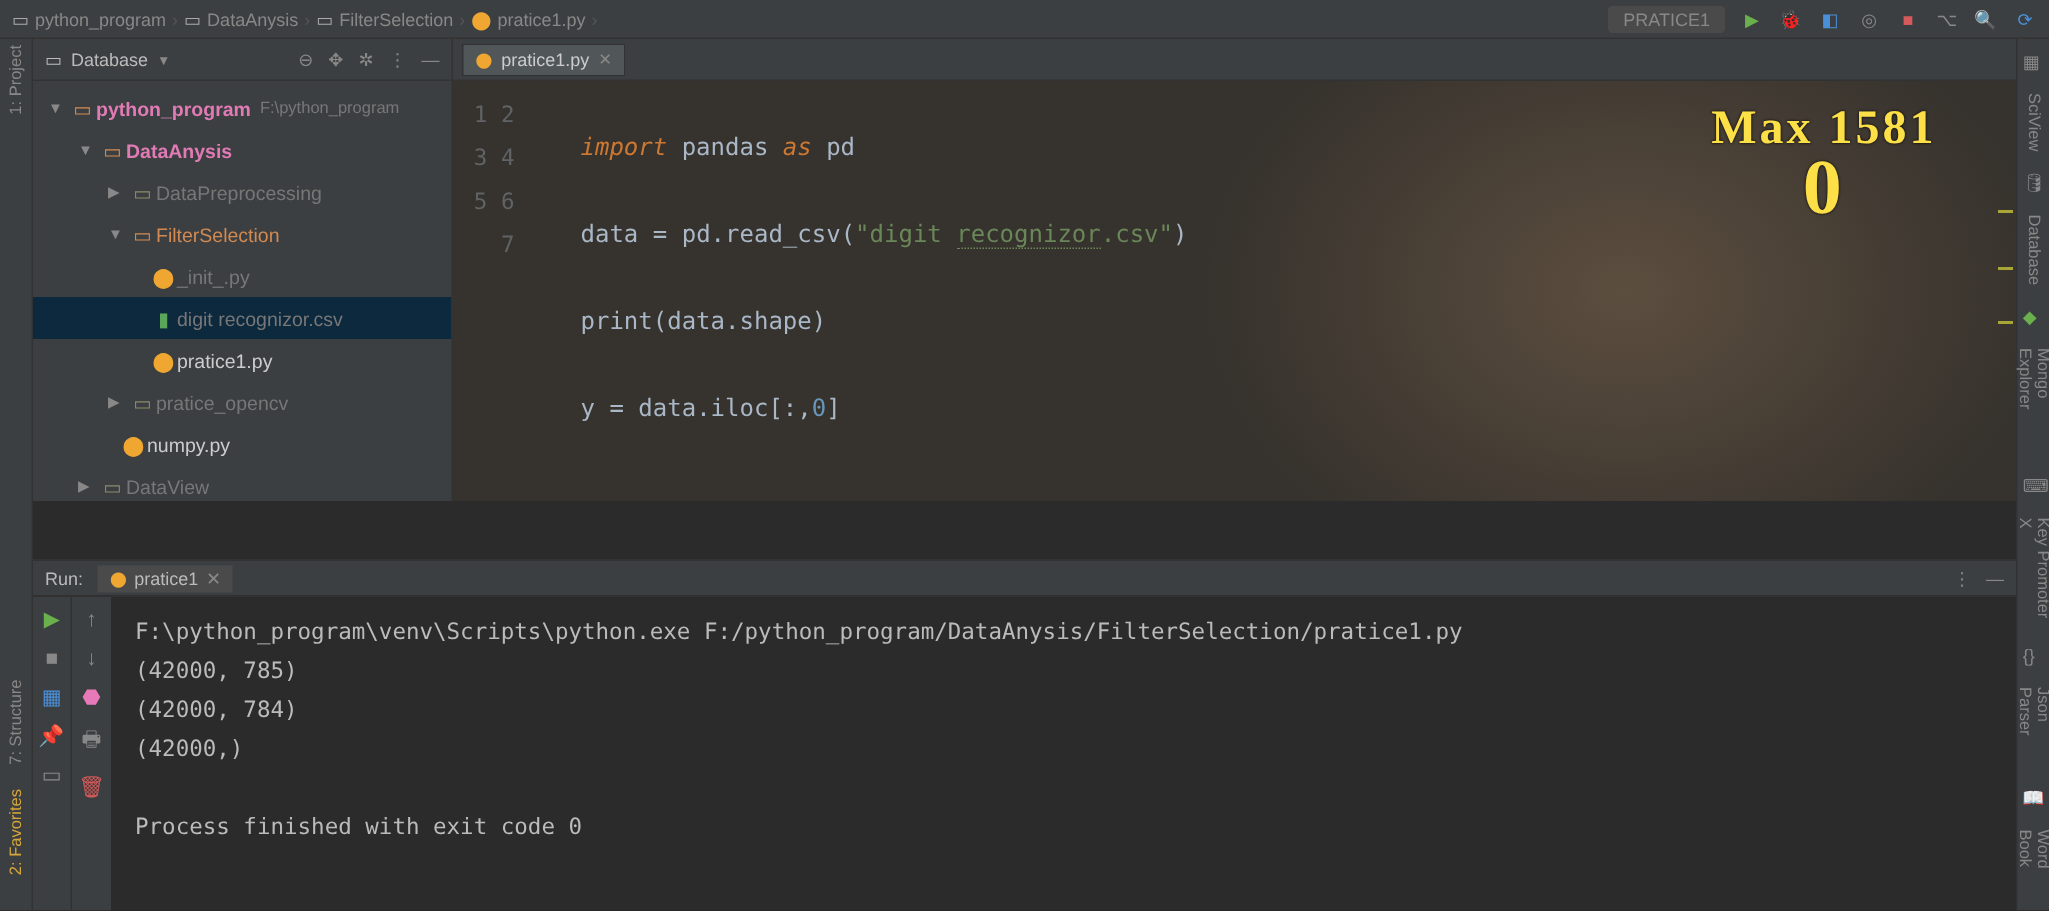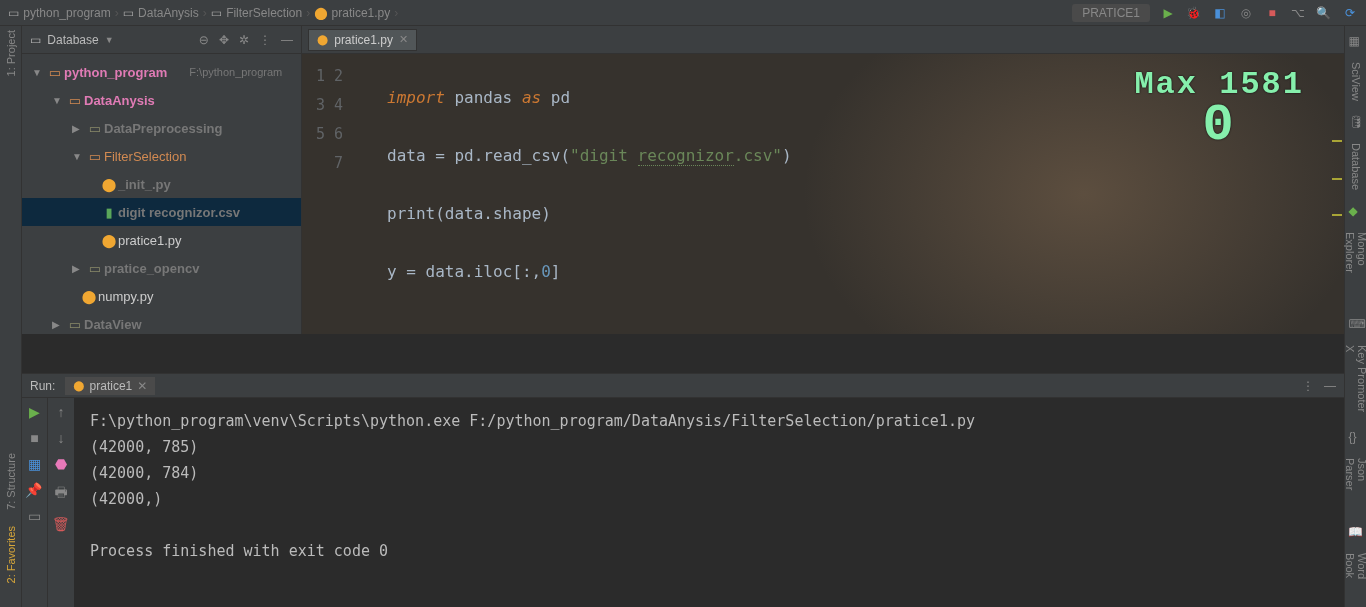--- a/index.html
+++ b/index.html
@@ -92,22 +92,22 @@
   align-items: center;
   height: 28px;
   padding-left: 8px;
   cursor: pointer;
 }
 .tree-item .arrow { width: 14px; color: #888; font-size: 10px; }
 .tree-item .ficon { width: 18px; text-align: center; }
 .tree-item.selected { background: #0d293e; }
 .tree-item.highlight-pink .lbl { color: #e07bb5; font-weight: bold; }
 .tree-item.highlight-orange .lbl { color: #d28a52; }
-.tree-item.muted .lbl { color: #777; font-weight: bold; }
-.tree-item .hint { color: #777; margin-left: 22px; font-size: 11px; }
+.tree-item.muted .lbl { color: #777; }
+.tree-item .hint { color: #777; margin-left: 6px; font-size: 11px; }
 
 .editor-col {
   flex: 1;
   display: flex;
   flex-direction: column;
   min-width: 0;
 }
 .tabbar {
   height: 28px;
   background: #3c3f41;
@@ -163,24 +163,24 @@
 .codearea .line { padding-left: 30px; position: relative; }
 .kw { color: #cc7832; font-style: italic; }
 .fn { color: #a9b7c6; }
 .str { color: #6a8759; }
 .num { color: #6897bb; }
 .id { color: #a9b7c6; }
 .punct { color: #a9b7c6; }
 .typo { color: #6a8759; border-bottom: 1px dotted #6a8759; }
 .overlay-fps {
   position: absolute;
-  top: 12px; right: 40px;
-  font-family: Liberation Mono, monospace;
+  top: 12px; right: 53px;
+  font-family: Liberation Serif, serif;
   font-weight: bold;
-  color: #86efac;
+  color: #fde047;
   text-shadow: 0 0 2px #000;
   font-size: 32px;
   text-align: right;
   z-index: 5;
   letter-spacing: 2px;
 }
 .overlay-fps .big { font-size: 52px; line-height: 46px; display: block; text-align: center; }
 .mini-marks {
   position: absolute;
   right: 2px; top: 0; bottom: 0;

